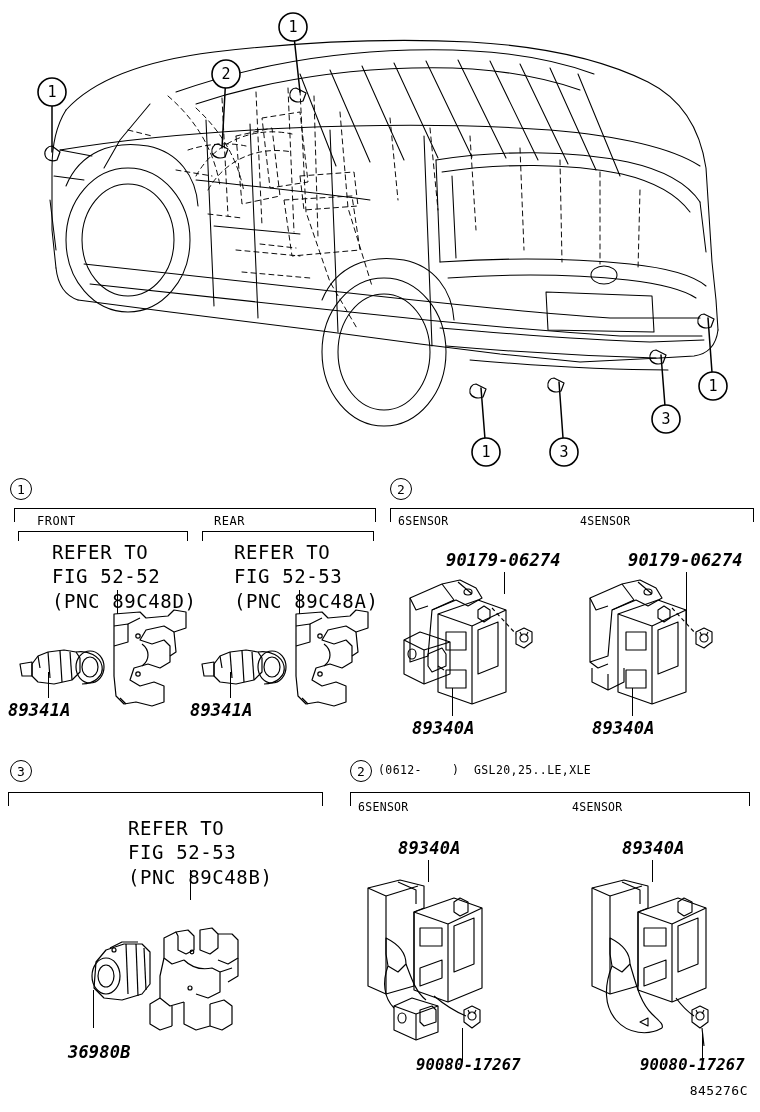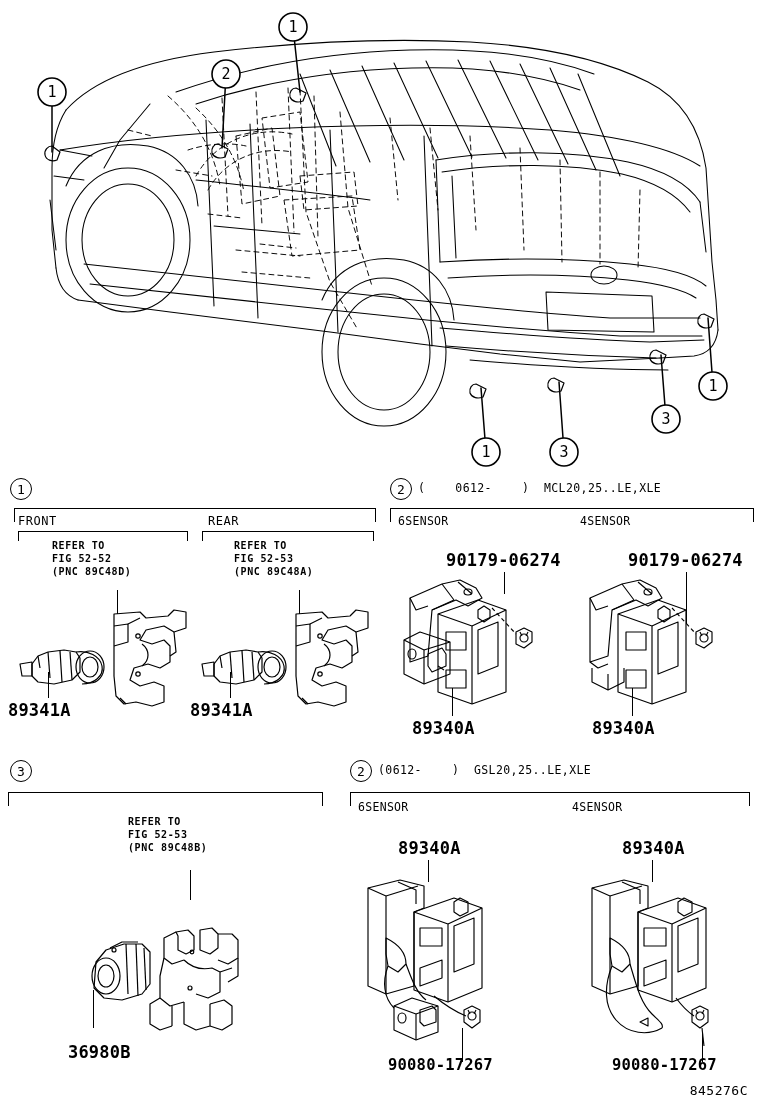--- a/index.html
+++ b/index.html
@@ -74,38 +74,40 @@
   }
   .sensor-label {
     position: absolute;
     font-size: 11.5px;
     letter-spacing: 0.3px;
     font-family: "DejaVu Sans Mono", "Liberation Mono", monospace;
   }
 
   .refer-block {
     position: absolute;
-    font-size: 10px;
-    font-weight: bold;
+    font-size: 19px;
+    font-weight: normal;
     line-height: 1.28;
     letter-spacing: 0.6px;
     white-space: pre;
     font-family: "DejaVu Sans Mono", "Liberation Mono", monospace;
   }
 
   .part-number {
     position: absolute;
     font-size: 17px;
     font-weight: bold;
     letter-spacing: 0.2px;
     font-family: "DejaVu Sans Mono", "Liberation Mono", monospace;
     white-space: nowrap;
+    font-style: italic;
   }
   .part-number.small {
     font-size: 15.5px;
+    margin-left: 28px;
   }
 
   .leader {
     position: absolute;
     border-left: 1.4px solid #000;
   }
 
   .drawing { position: absolute; }
   .drawing svg { display: block; overflow: visible; }
 
@@ -286,21 +288,21 @@
         </g>
     </svg>
   </div>
 
   <div class="panel" style="left:0; top:478px; width:380px; height:282px;">
 
     <div class="panel-badge">1</div>
 
     <div class="bracket" style="left:14px; top:30px; width:362px;"></div>
 
-    <div class="sub-label" style="left:18px; top:36px;">FRONT</div>
+    <div class="sub-label" style="left:37px; top:36px;">FRONT</div>
     <div class="bracket sub" style="left:18px; top:53px; width:170px;"></div>
 
     <div class="refer-block" style="left:52px; top:62px;">REFER TO
 FIG 52-52
 (PNC 89C48D)</div>
 
     <div class="leader" style="left:117px; top:112px; height:24px;"></div>
 
     <div class="drawing" style="left:14px; top:128px;">
       <svg width="180" height="110" viewBox="0 0 180 110" fill="none" stroke="#000" stroke-width="1.2" stroke-linejoin="round">
@@ -330,21 +332,21 @@
           <path d="M160 26 L 162 46 L 156 50"></path>
           <path d="M106 92 L 112 98"></path>
         </g>
       </svg>
     </div>
 
     <div class="leader" style="left:48px; top:194px; height:26px;"></div>
 
     <div class="part-number" style="left:8px; top:222px;">89341A</div>
 
-    <div class="sub-label" style="left:208px; top:36px;">REAR</div>
+    <div class="sub-label" style="left:214px; top:36px;">REAR</div>
     <div class="bracket sub" style="left:202px; top:53px; width:172px;"></div>
 
     <div class="refer-block" style="left:234px; top:62px;">REFER TO
 FIG 52-53
 (PNC 89C48A)</div>
 
     <div class="leader" style="left:299px; top:112px; height:24px;"></div>
 
     <div class="drawing" style="left:196px; top:128px;">
       <svg width="180" height="110" viewBox="0 0 180 110" fill="none" stroke="#000" stroke-width="1.2" stroke-linejoin="round">
@@ -377,23 +379,20 @@
 
     <div class="leader" style="left:230px; top:194px; height:26px;"></div>
 
     <div class="part-number" style="left:190px; top:222px;">89341A</div>
   </div>
 
   <div class="panel" style="left:380px; top:478px; width:380px; height:282px;">
 
     <div class="panel-badge">2</div>
 
-    <div class="panel-header-note">
-      <span>(</span><span class="gap"></span><span>0612-</span><span class="gap"></span><span>)</span>&nbsp;&nbsp;<span>MCL20,25..LE,XLE</span>
-    </div>
 
     <div class="bracket" style="left:10px; top:30px; width:364px;"></div>
 
     <div class="sensor-label" style="left:18px; top:36px;">6SENSOR</div>
 
     <div class="part-number" style="left:66px; top:72px;">90179-06274</div>
 
     <div class="leader" style="left:124px; top:94px; height:22px;"></div>
 
     <div class="drawing" style="left:18px; top:92px;">

